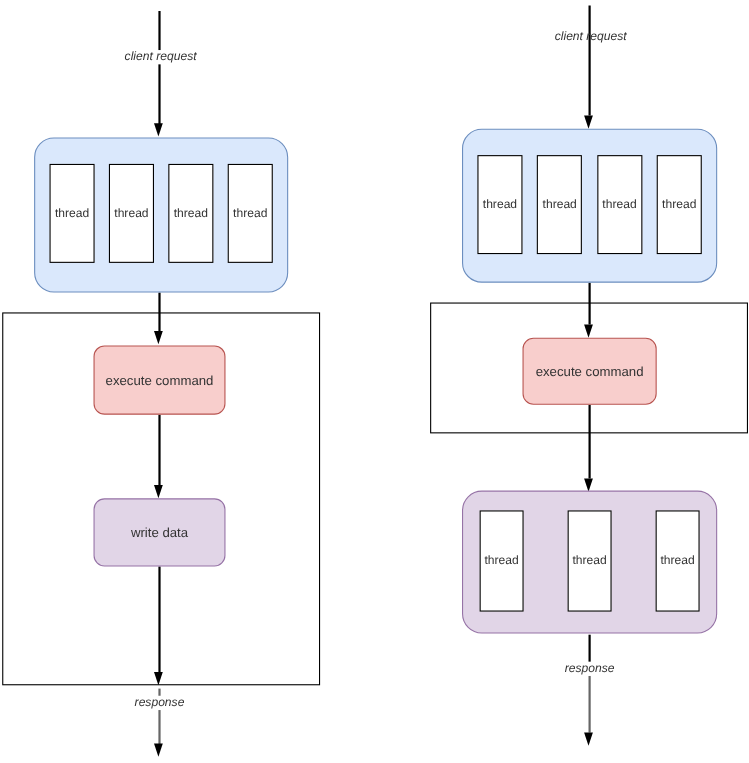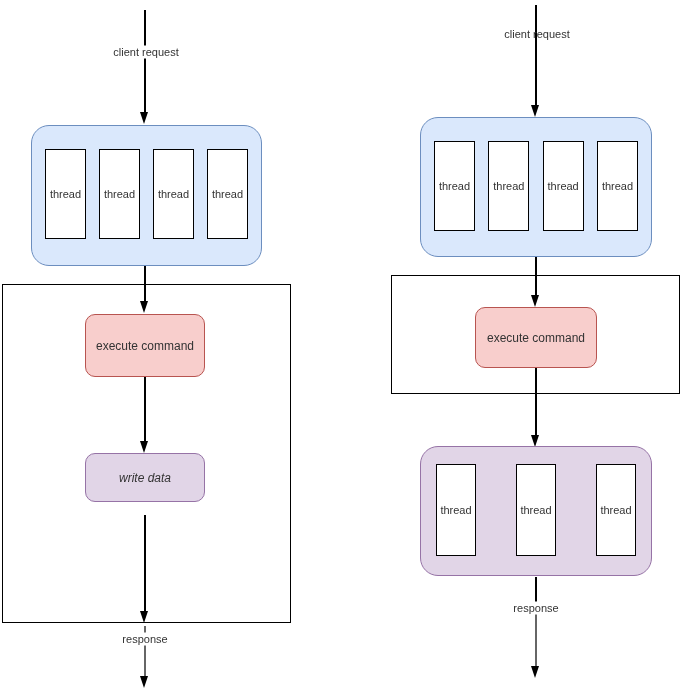--- a/index.html
+++ b/index.html
@@ -16,20 +16,21 @@
     position:absolute; width:0; height:0;
     border-left:4.5px solid transparent;
     border-right:4.5px solid transparent;
     border-top:12px solid #000;
   }
   
   .flabel {
     position:absolute; transform:translate(-50%,-50%);
     font-size:11px; line-height:13px; color:#333; white-space:nowrap;
     z-index:5;
+    font-style:italic;
   }
   .flabel.bg { background:#ffffff; padding:0 3px; }
   
   .pool {
     position:absolute; border-radius:18px;
     display:flex; justify-content:space-between;
     z-index:2;
   }
   .pool.blue   { background:#dae8fc; border:1.5px solid #6c8ebf; }
   .pool.purple { background:#e1d5e7; border:1.5px solid #9673a6; }
@@ -56,21 +57,21 @@
   .l-head1 { left:140px; top:112px; }
   .l-req   { left:146px; top:52px;  }
   .l-pool  { left:31px;  top:125px; width:231px; height:141px; padding:23px 13px; }
   .l-pool .tbox { width:41px; height:90px; }
   .l-rect  { left:2px;   top:284px; width:289px; height:339px; }
   .l-line2 { left:144px; top:266px; height:35px; }
   .l-head2 { left:140px; top:301px; }
   .l-exec  { left:85px;  top:314px; width:120px; height:63px; }
   .l-line3 { left:144px; top:377px; height:64px; }
   .l-head3 { left:140px; top:441px; }
-  .l-write { left:85px;  top:453px; width:120px; height:49px;font-style:italic; }
+  .l-write { left:85px;  top:453px; width:120px; height:62px; }
   .l-line4 { left:144px; top:515px; height:96px; }
   .l-head4 { left:140px; top:611px; }
   .l-resp  { left:145px; top:639px; }
   .l-line5 { left:144px; top:626px; height:51px; }
   .l-head5 { left:140px; top:676px; }
 
   
   .r-line1 { left:535px; top:5px;   height:100px; }
   .r-head1 { left:531px; top:105px; }
   .r-req   { left:537px; top:34px;  }

